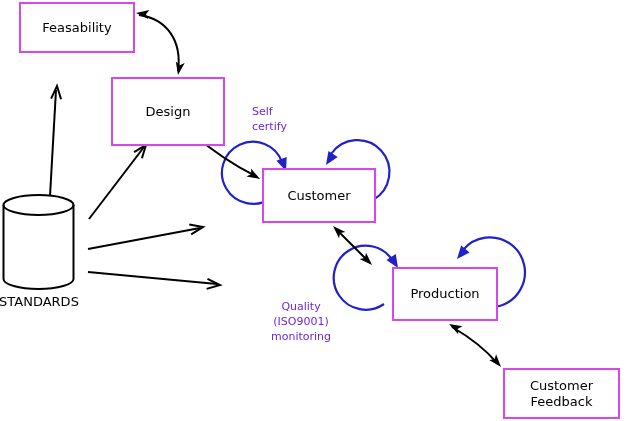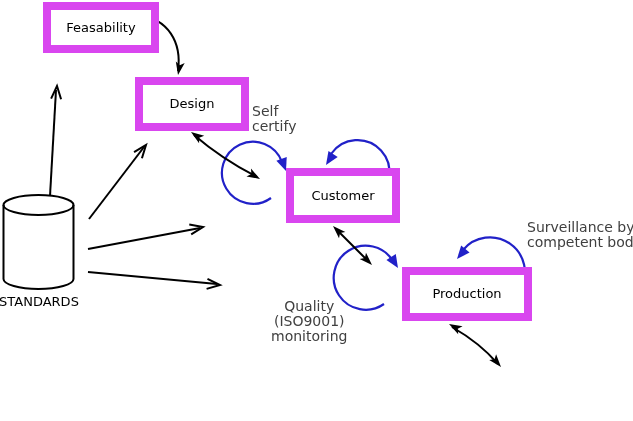--- a/index.html
+++ b/index.html
@@ -17,45 +17,44 @@
   }
   svg.layer {
     position: absolute;
     left: 0;
     top: 0;
     z-index: 0;
   }
   .node {
     position: absolute;
     box-sizing: border-box;
-    border: 8px solid #d946ef;
+    border: 2px solid #d946ef;
     background: #ffffff;
     display: flex;
     align-items: center;
     justify-content: center;
     z-index: 2;
     color: #000000;
     font-size: 13px;
     line-height: 16px;
     text-align: center;
-    margin-left: 24px;
   }
   .node .node-label {
     white-space: pre-line;
   }
   .node-feasability   { left: 19px;  top: 2px;   width: 116px; height: 51px; }
-  .node-design        { left: 111px; top: 77px;  width: 114px; height: 54px; }
+  .node-design        { left: 111px; top: 77px;  width: 114px; height: 69px; }
   .node-approval      { left: 262px; top: 168px; width: 114px; height: 55px; }
-  .node-production    { left: 378px; top: 267px; width: 130px; height: 54px; text-align: center; }
+  .node-production    { left: 392px; top: 267px; width: 106px; height: 54px; text-align: center; }
   .node-customer      { left: 503px; top: 368px; width: 117px; height: 51px; }
   .node-customer .node-label { width: 84px; }
   .annotation {
     position: absolute;
-    color: #404040;
-    font-size: 14px;
+    color: #6d28d9;
+    font-size: 11px;
     line-height: 15px;
     white-space: pre;
     z-index: 1;
   }
   .ann-self-certify  { left: 252px; top: 104px; }
   .ann-certification { left: 357px; top: 101px; }
   .ann-surveillance  { left: 527px; top: 220px; }
   .ann-quality       { left: 271px; top: 299px; text-align: center; }
   .datastore-label {
     position: absolute;
@@ -156,27 +155,28 @@
   </div>
 
   <div class="node node-approval">
     <span class="node-label">Customer</span>
   </div>
 
   <div class="node node-production">
     <span class="node-label">Production</span>
   </div>
 
+  <div class="node node-customer">
+    <span class="node-label">Customer Feedback</span>
+  </div>
 
   <div class="datastore-label">STANDARDS</div>
 
   <div class="annotation ann-self-certify">Self
 certify</div>
 
 
-  <div class="annotation ann-surveillance">Surveillance by
-competent body</div>
 
   <div class="annotation ann-quality">Quality
 (ISO9001)
 monitoring</div>
 
 </div>
 
 </body></html>

